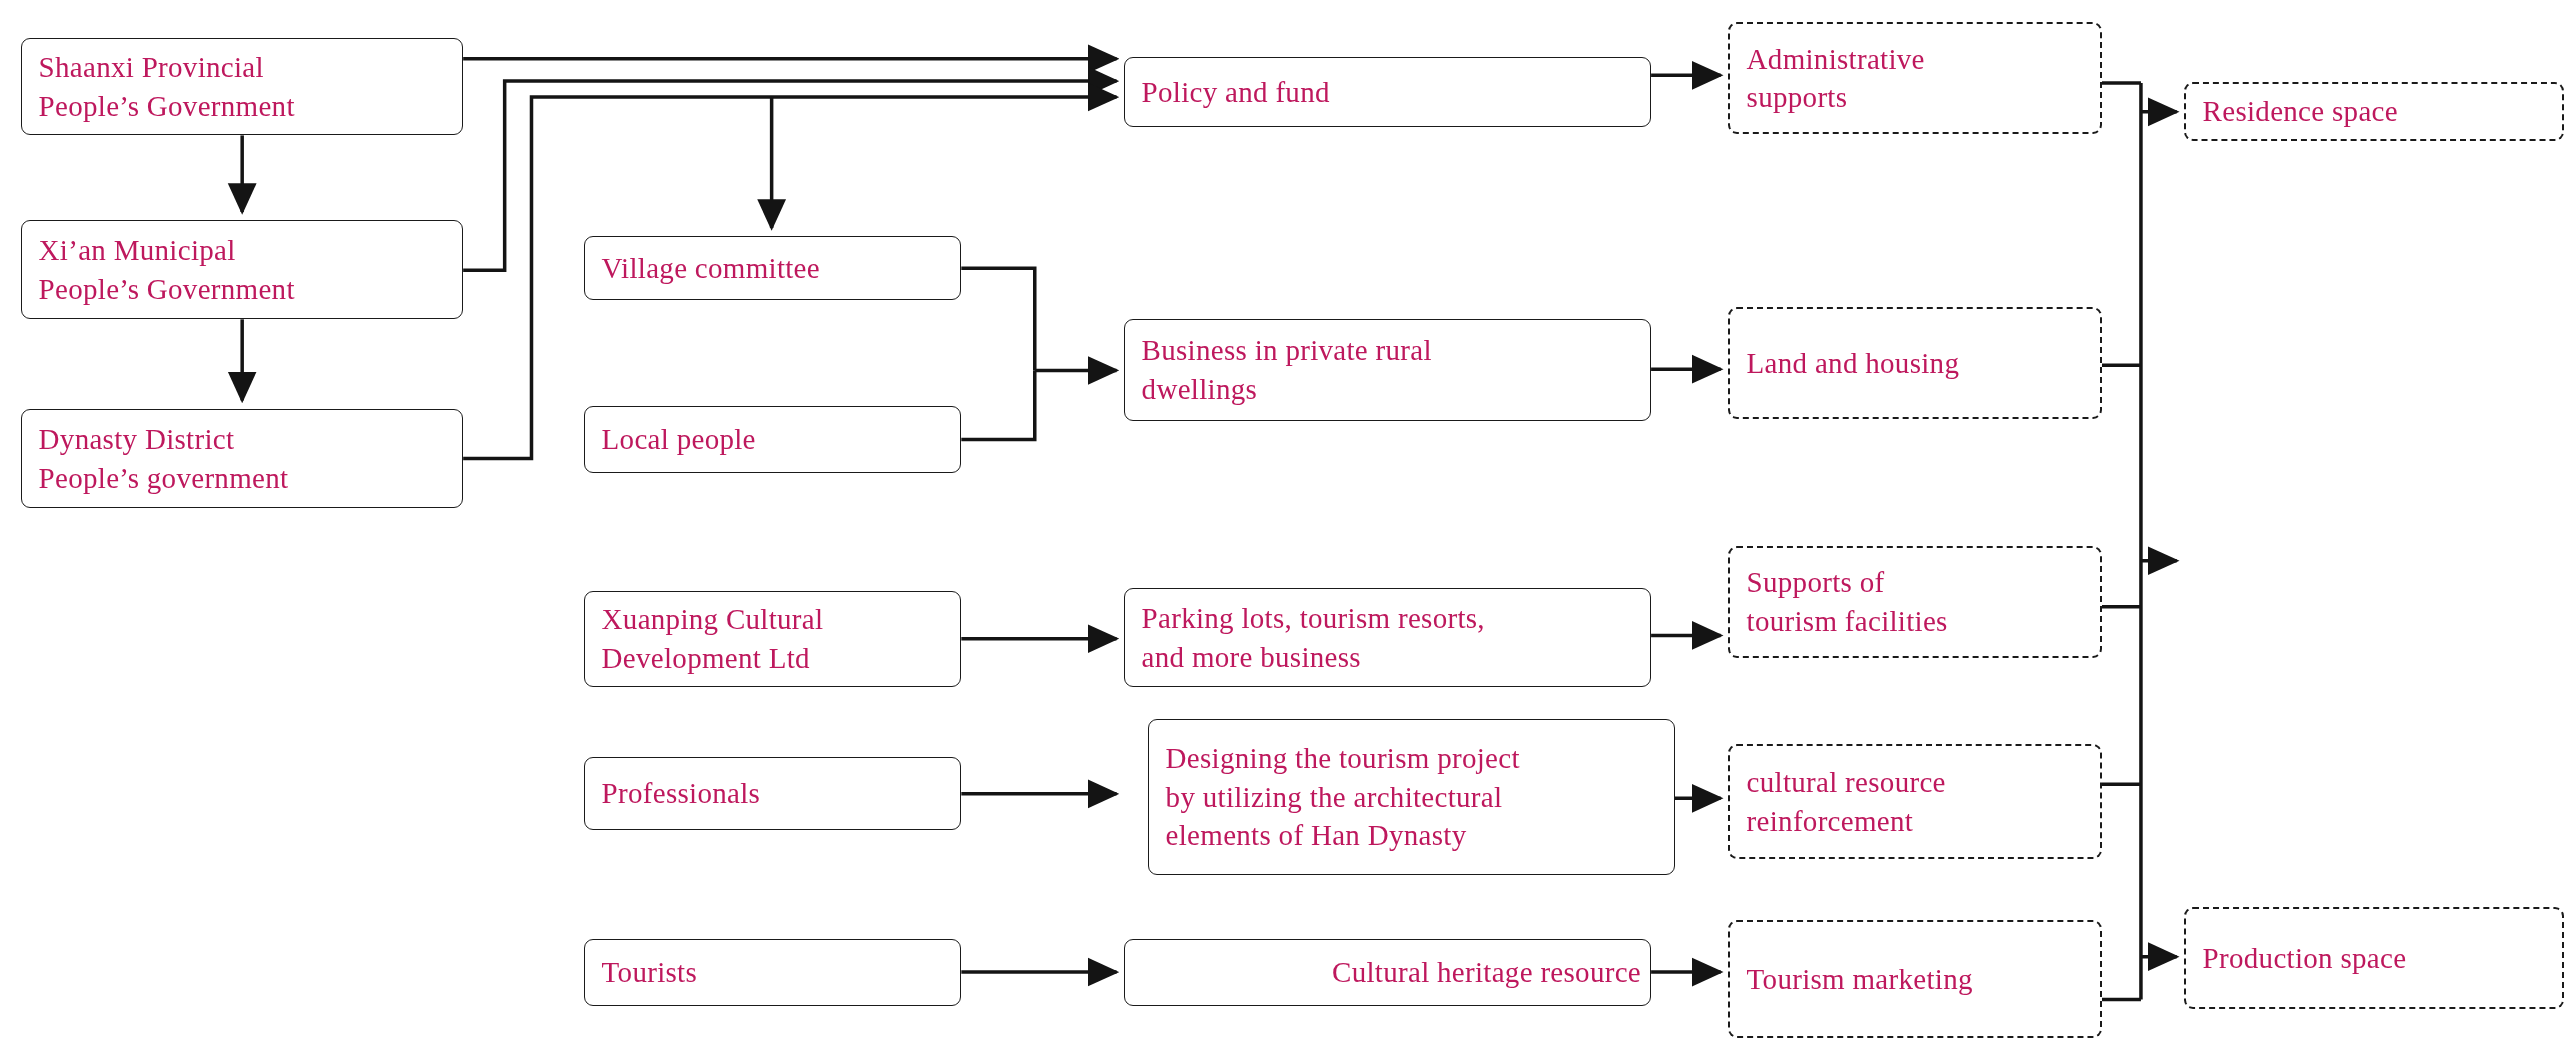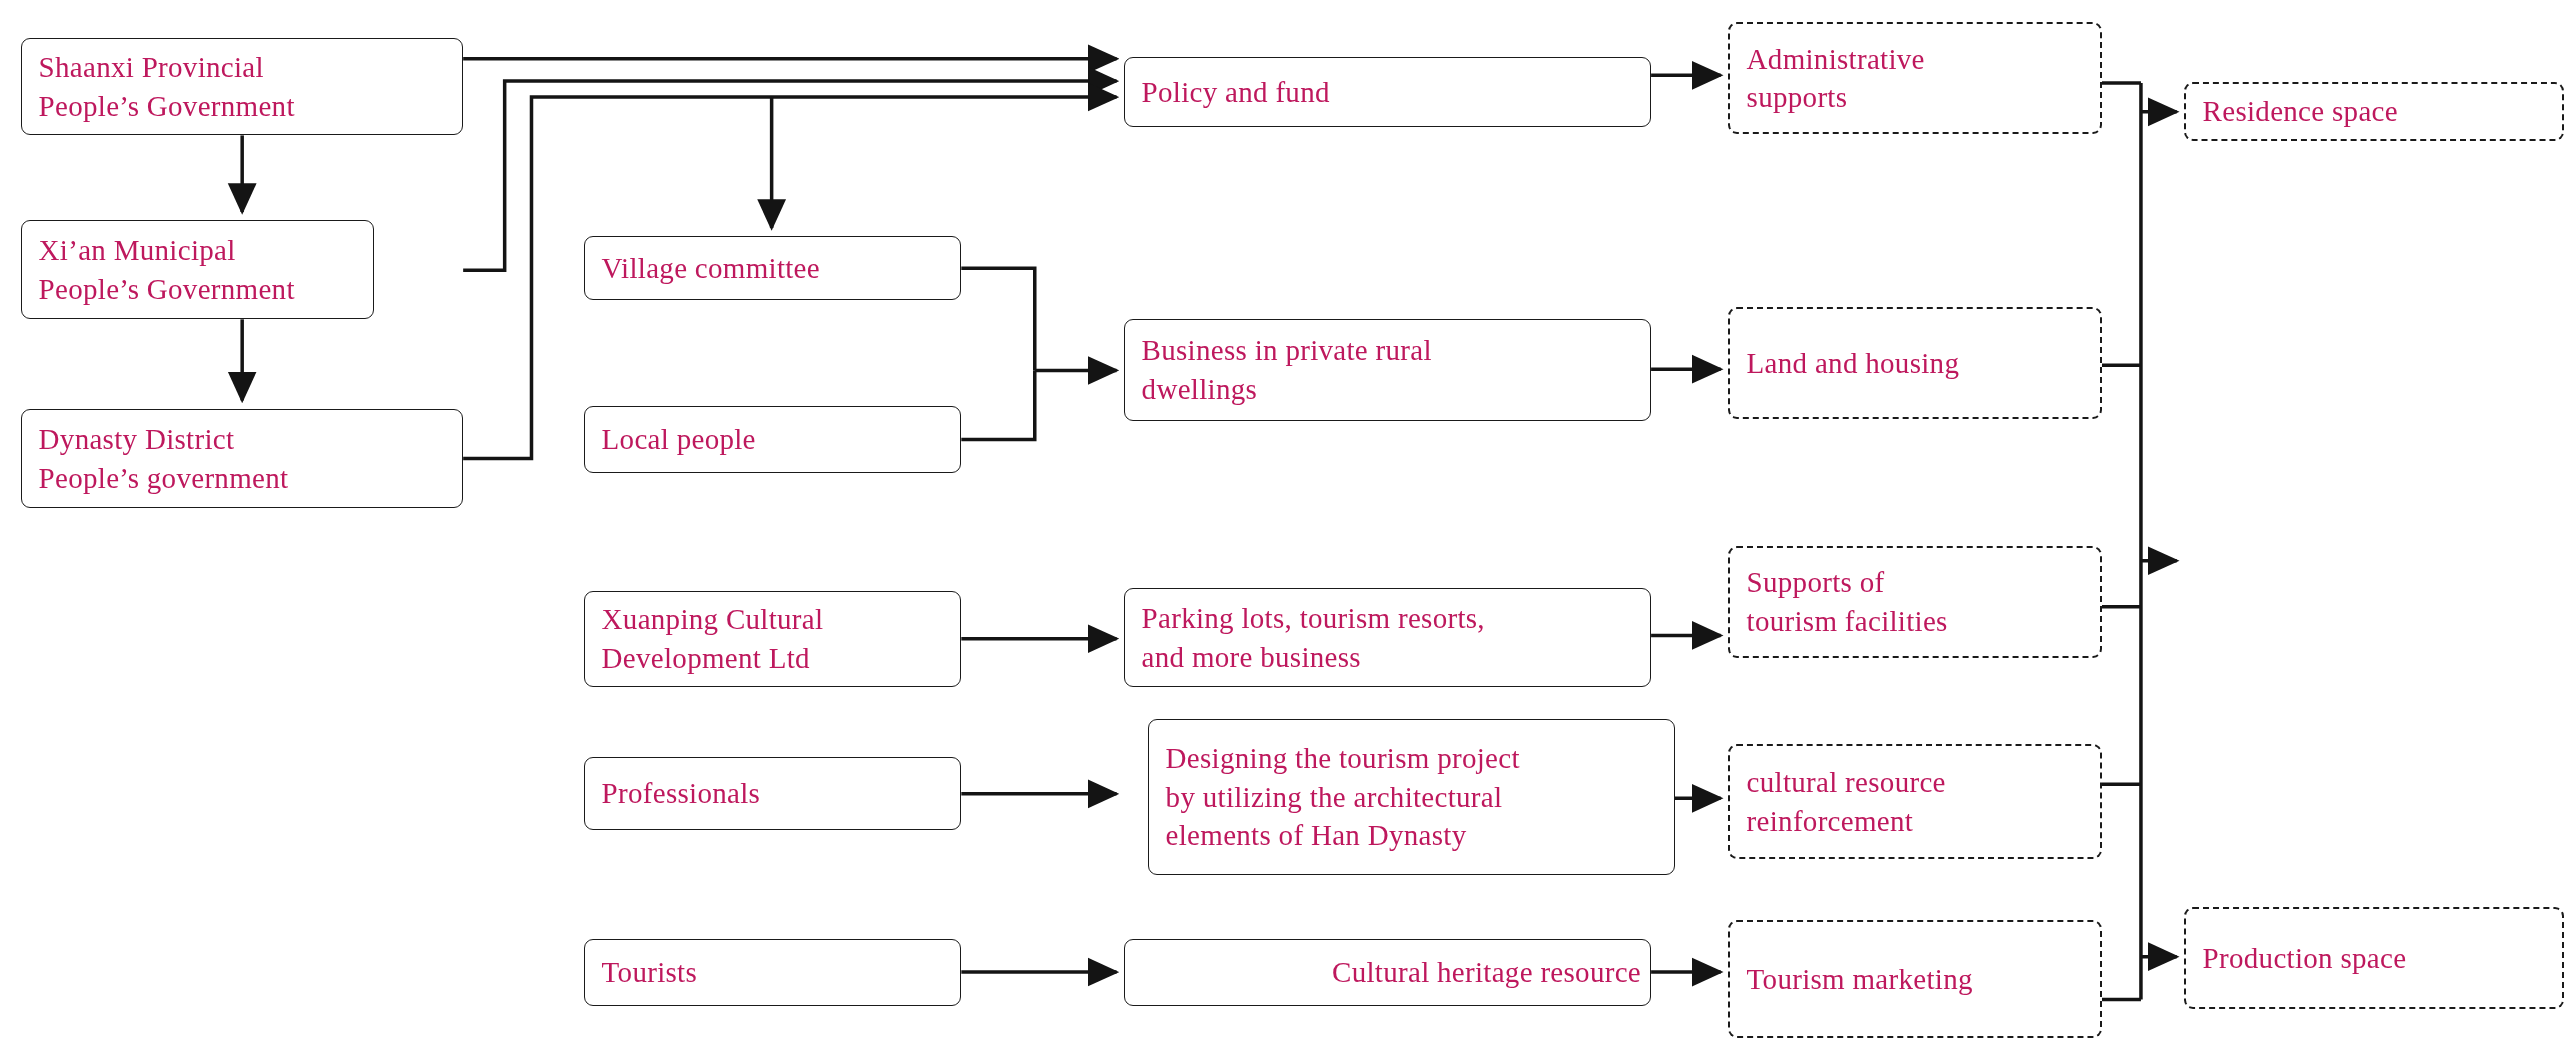--- a/index.html
+++ b/index.html
@@ -99,21 +99,21 @@
       <path d="M3352,175 L3408,175" marker-end="url(#ah)"></path>
       <path d="M3352,878 L3408,878" marker-end="url(#ah)"></path>
       <path d="M3352,1498 L3408,1498" marker-end="url(#ah)"></path>
     </g>
   </svg>
 
   <div class="node solid" style="left:21px;top:38px;width:442px;height:97px;">
     <span class="txt">Shaanxi Provincial
 People’s Government</span>
   </div>
-  <div class="node solid" style="left:21px;top:220px;width:353px;height:99px;">
+  <div class="node solid" style="left:21px;top:220px;width:442px;height:99px;">
     <span class="txt">Xi’an Municipal
 People’s Government</span>
   </div>
   <div class="node solid" style="left:21px;top:409px;width:442px;height:99px;">
     <span class="txt">Dynasty District
 People’s government</span>
   </div>
 
   <div class="node solid" style="left:584px;top:236px;width:377px;height:64px;">
     <span class="txt">Village  committee</span>

